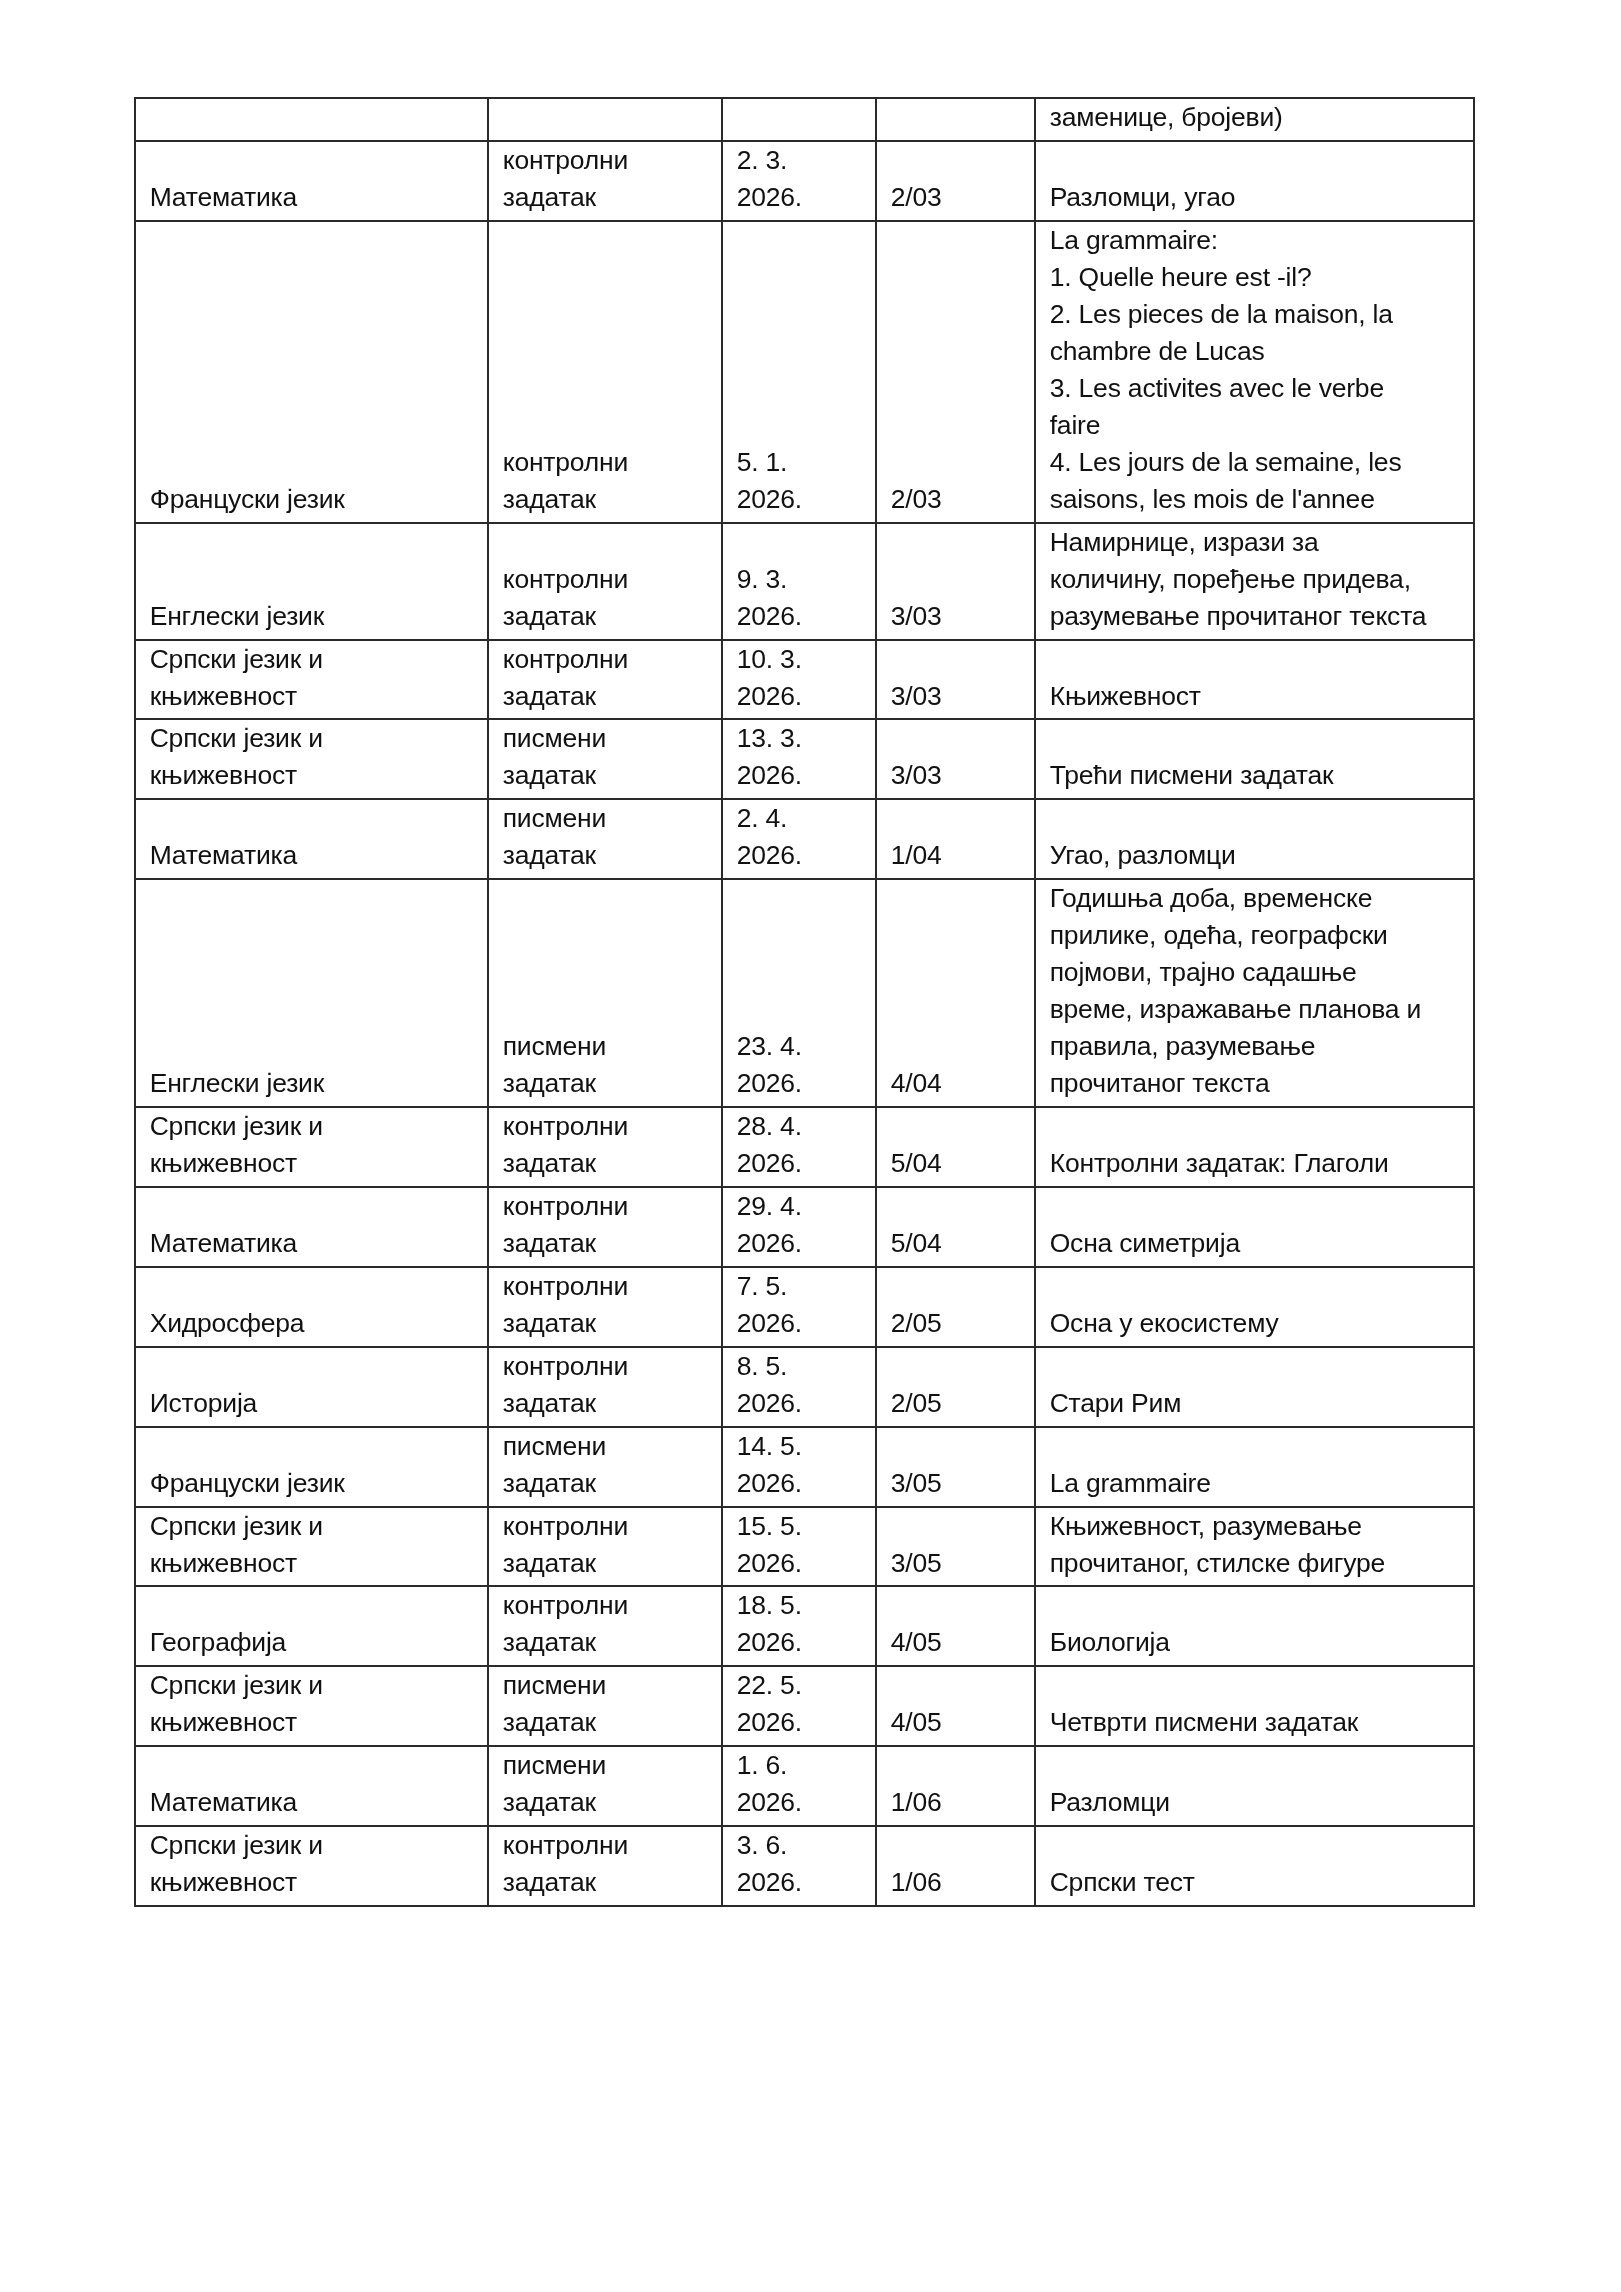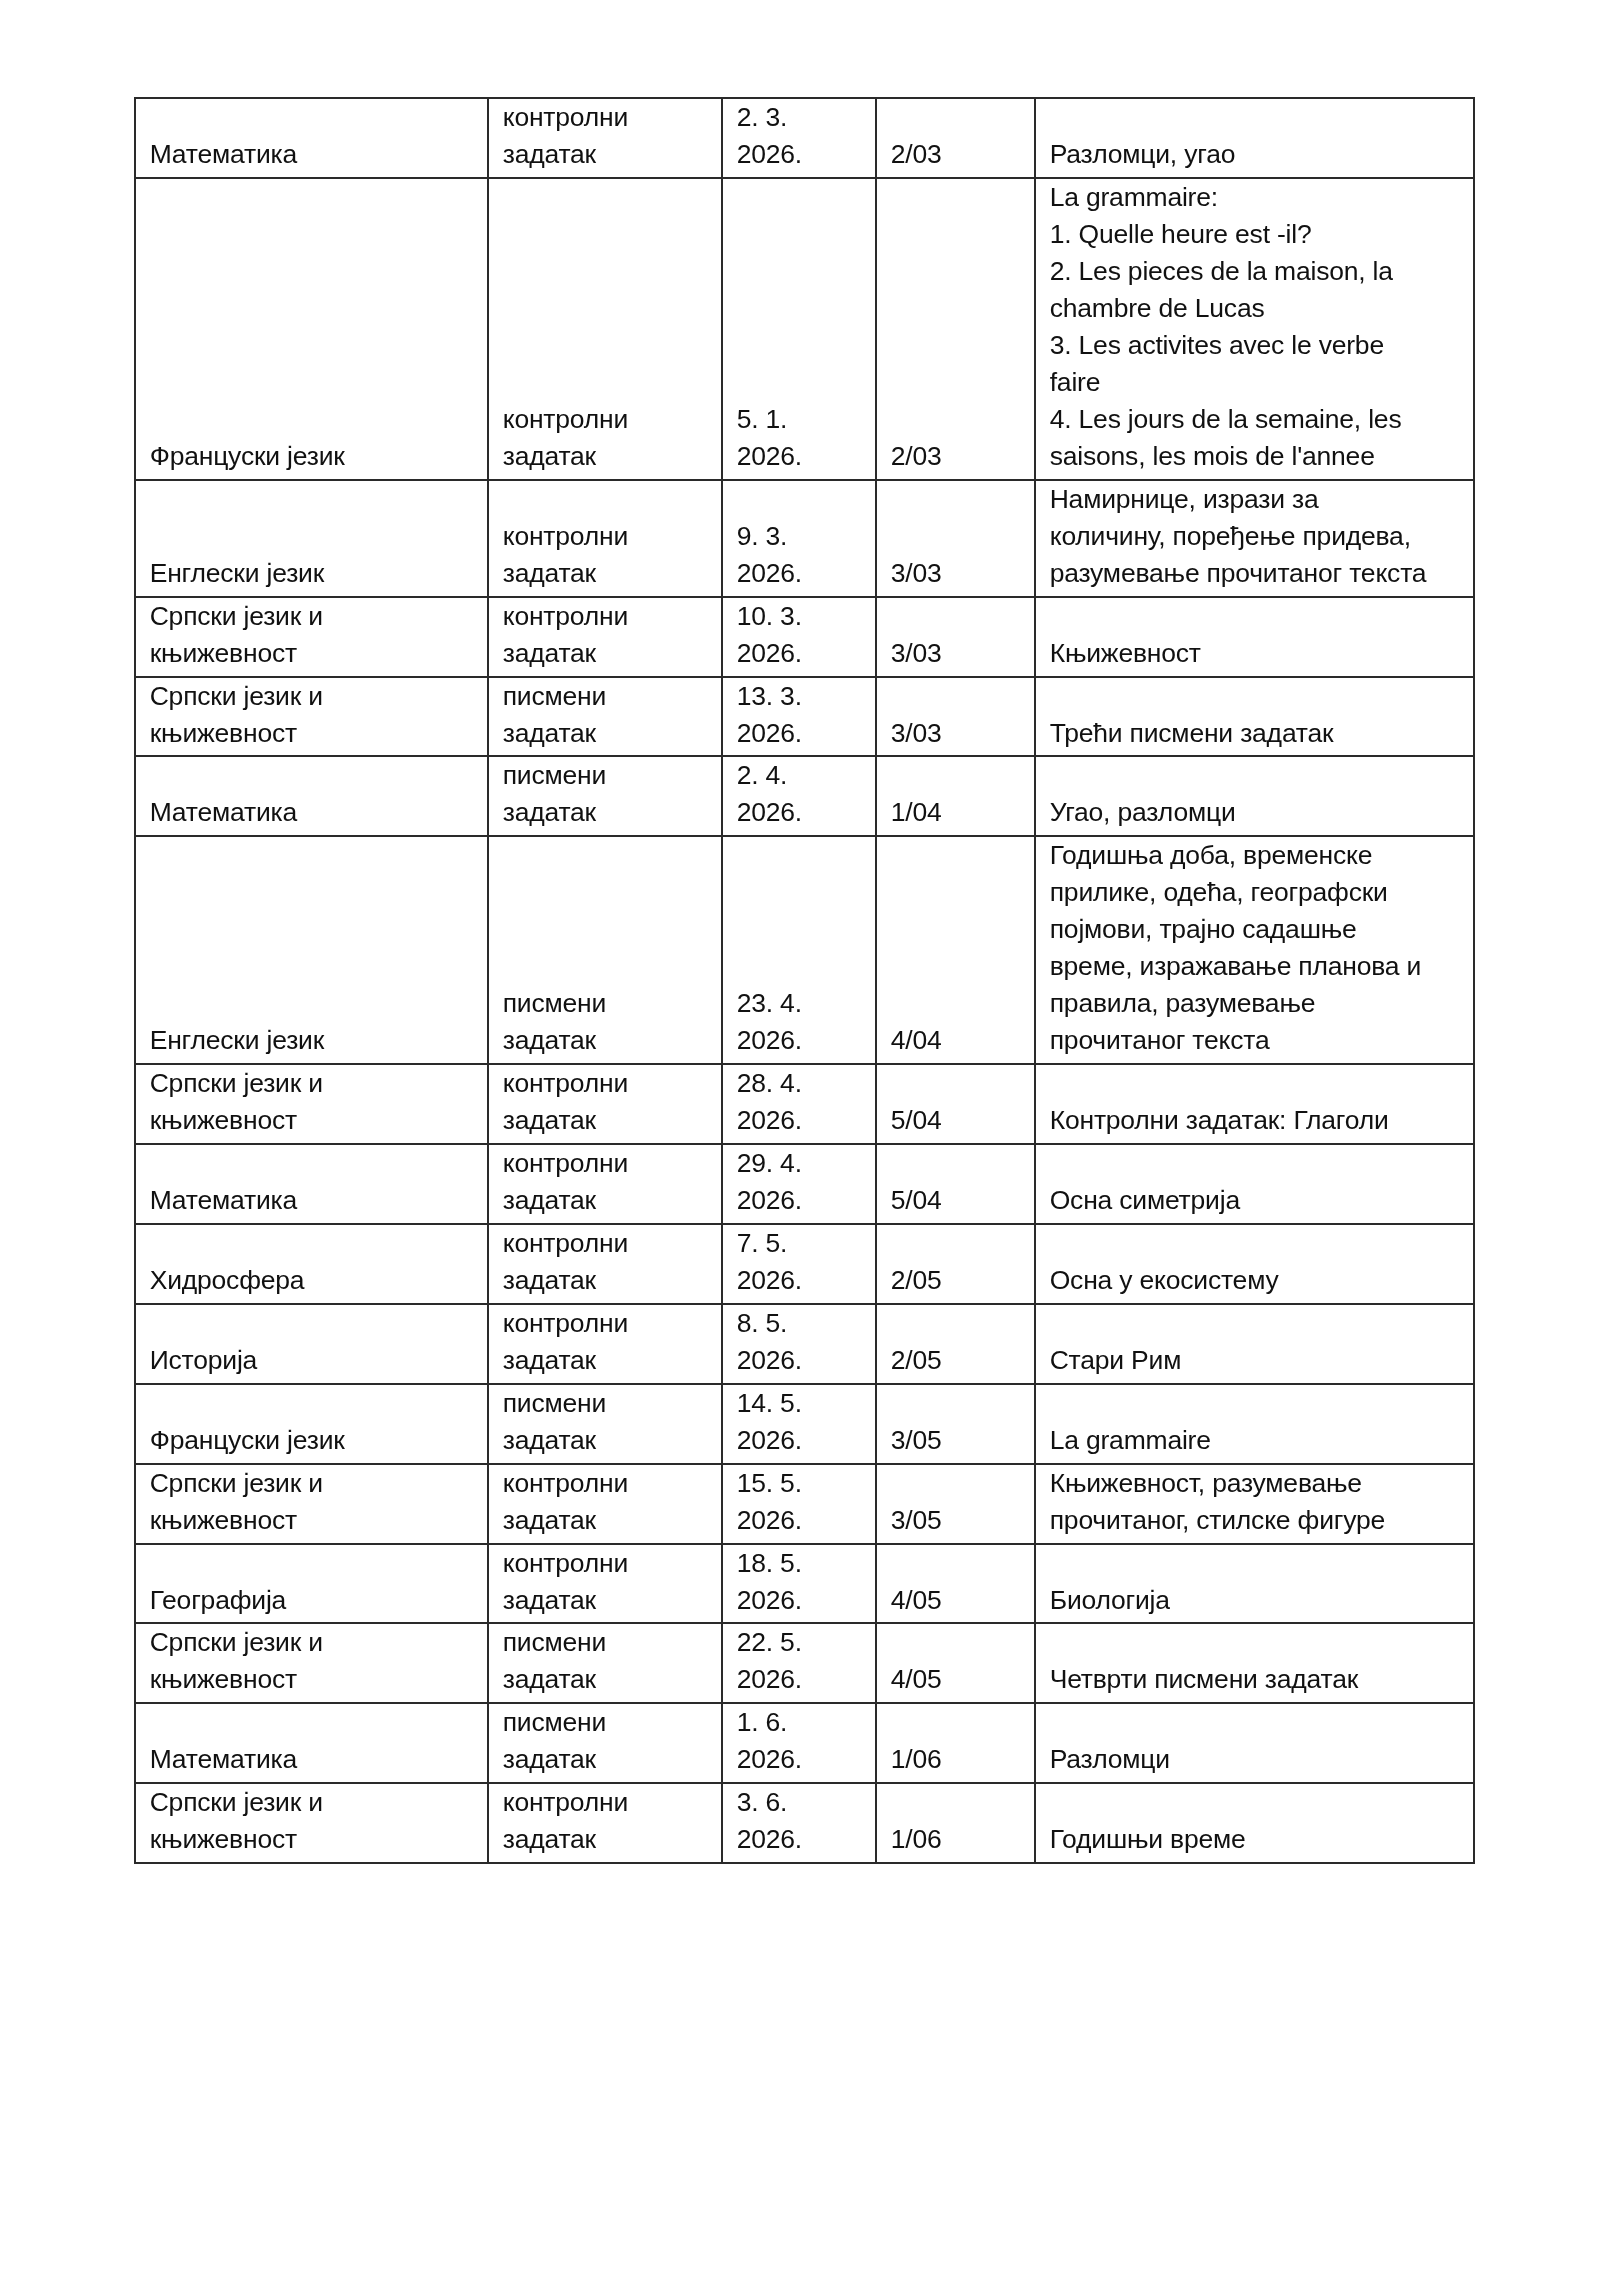--- a/index.html
+++ b/index.html
@@ -37,20 +37,27 @@
 <div class="page">
   <table class="schedule">
     <colgroup>
       <col class="c1">
         <col class="c2">
         <col class="c3">
         <col class="c4">
         <col class="c5">
     </colgroup>
     <tbody>
+      <tr class="row-cont">
+        <td></td>
+        <td></td>
+        <td></td>
+        <td></td>
+        <td>заменице, бројеви)</td>
+      </tr>
       <tr>
         <td>Математика</td>
         <td>контролни
 задатак</td>
         <td>2. 3.
 2026.</td>
         <td>2/03</td>
         <td>Разломци, угао</td>
       </tr>
       <tr>
@@ -209,18 +216,18 @@
         <td>Разломци</td>
       </tr>
       <tr>
         <td>Српски језик и
 књижевност</td>
         <td>контролни
 задатак</td>
         <td>3. 6.
 2026.</td>
         <td>1/06</td>
-        <td>Годишњи време</td>
+        <td>Српски тест</td>
       </tr>
     </tbody>
   </table>
 </div>
 
 
 </body></html>

